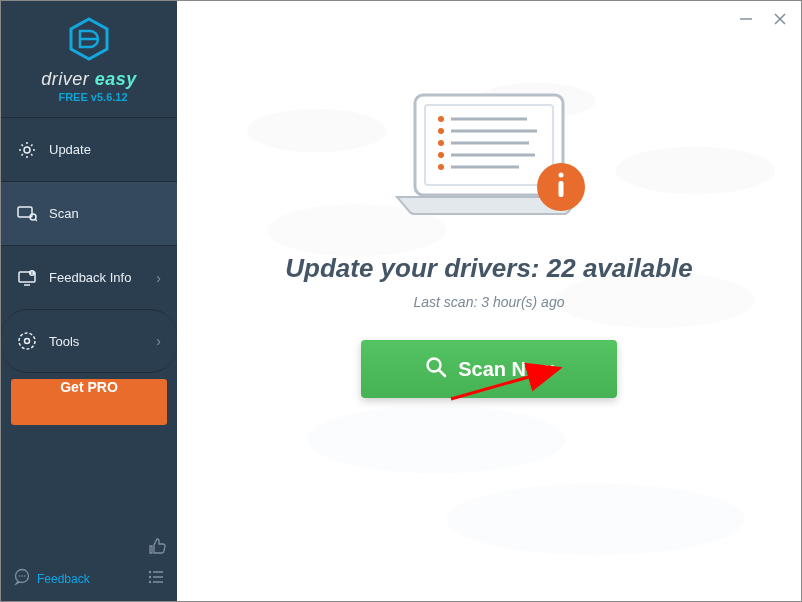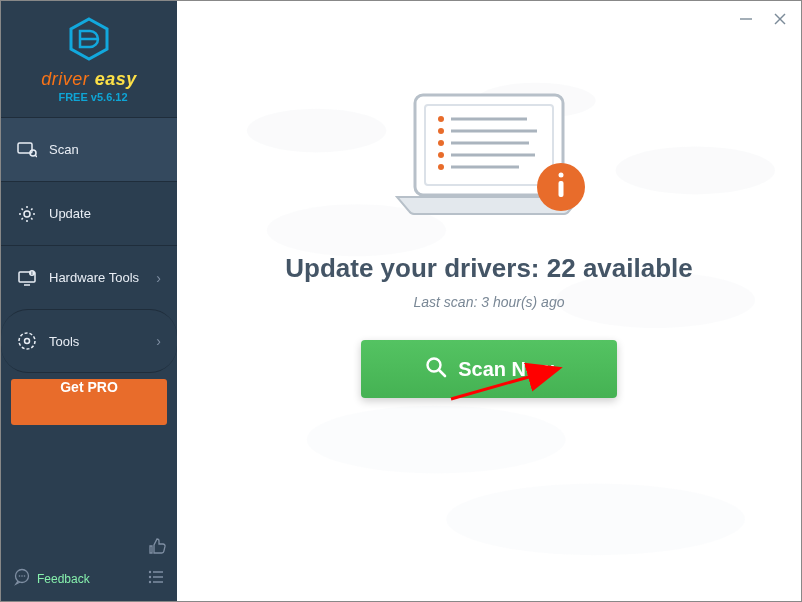--- a/index.html
+++ b/index.html
@@ -21,22 +21,22 @@
     .logo-area {
       text-align: center;
       padding: 14px 0 8px;
     }
     .logo-area svg { display: block; margin: 0 auto 6px; }
     .brand-text {
       font-size: 18px;
       font-style: italic;
       letter-spacing: .5px;
     }
-    .brand-text .thin { font-weight: 300; color: #f97316; margin-top: 19px; }
-    .brand-text .bold { font-weight: 600; color: #fde047; }
+    .brand-text .thin { font-weight: 300; color: #e5e5e5; margin-top: 19px; }
+    .brand-text .bold { font-weight: 600; color: #5eead4; }
     .version {
       font-size: 11px;
       color: #0ea5d6;
       margin-top: 1px;
       font-weight: 600;
       padding-left: 8px;
     }
     .nav { padding-top: 6px; }
     .nav-item {
       display: flex;
@@ -75,21 +75,21 @@
       align-items: flex-end;
       justify-content: flex-end;
       padding: 6px 10px 2px;
       gap: 14px;
     }
     .feedback {
       display: flex;
       align-items: center;
       gap: 6px;
       padding: 6px 12px 12px;
-      color: #86efac;
+      color: #0ea5e9;
       font-size: 12px;
       cursor: pointer;
     }
     .main {
       flex: 1;
       background: #fff;
       position: relative;
     }
     .window-controls {
       position: absolute;
@@ -118,20 +118,21 @@
     }
     .laptop-wrap {
       position: relative;
       display: inline-block;
       margin-bottom: 22px;
     }
     .headline {
       font-size: 26px;
       font-weight: 700;
       color: #445566;
+      font-style: italic;
     }
     .sub {
       font-size: 14px;
       color: #7a8896;
       margin-top: 10px;
       font-style: italic;
     }
     .scan-btn {
       margin-top: 30px;
       display: inline-flex;
@@ -168,49 +169,49 @@
           <path d="M15,16 h10 a8,8 0 0 1 0,16 h-10 z M15,24 h18" fill="none" stroke="#12a8dd" stroke-width="2.5"></path>
         </svg>
       </span>
       <div class="brand-text">
         <span class="thin">driver</span><span class="bold"> easy</span>
       </div>
       <div class="version">FREE v5.6.12</div>
     </div>
 
     <nav class="nav">
+      <div class="nav-item">
+        <span class="ico">
+          <svg width="20" height="20" viewBox="0 0 20 20">
+              <circle cx="10" cy="10" r="3" fill="none" stroke="#e9eef5" stroke-width="1.5"></circle>
+              <path d="M10 2v2M10 16v2M2 10h2M16 10h2M4.5 4.5l1.4 1.4M14.1 14.1l1.4 1.4M4.5 15.5l1.4-1.4M14.1 5.9l1.4-1.4" stroke="#e9eef5" stroke-width="1.5"></path>
+            </svg>
+        </span>
+        <span>Update</span>
+      </div>
       <div class="nav-item active">
         <span class="ico">
           <svg width="20" height="20" viewBox="0 0 20 20">
               <rect x="1" y="3" width="14" height="10" rx="1.5" fill="none" stroke="#e9eef5" stroke-width="1.5"></rect>
               <circle cx="16" cy="13" r="3" fill="none" stroke="#e9eef5" stroke-width="1.5"></circle>
               <line x1="18" y1="15" x2="20" y2="17" stroke="#e9eef5" stroke-width="1.5"></line>
             </svg>
         </span>
         <span>Scan</span>
-      </div>
-      <div class="nav-item">
-        <span class="ico">
-          <svg width="20" height="20" viewBox="0 0 20 20">
-              <circle cx="10" cy="10" r="3" fill="none" stroke="#e9eef5" stroke-width="1.5"></circle>
-              <path d="M10 2v2M10 16v2M2 10h2M16 10h2M4.5 4.5l1.4 1.4M14.1 14.1l1.4 1.4M4.5 15.5l1.4-1.4M14.1 5.9l1.4-1.4" stroke="#e9eef5" stroke-width="1.5"></path>
-            </svg>
-        </span>
-        <span>Update</span>
       </div>
       <div class="nav-item">
         <span class="ico">
           <svg width="20" height="20" viewBox="0 0 20 20">
               <rect x="2" y="4" width="16" height="10" rx="1" fill="none" stroke="#e9eef5" stroke-width="1.5"></rect>
               <line x1="7" y1="17" x2="13" y2="17" stroke="#e9eef5" stroke-width="1.5"></line>
               <circle cx="15" cy="5" r="3" fill="#e9eef5"></circle>
               <text x="15" y="7" font-size="5" text-anchor="middle" fill="#2b3e50" font-weight="bold">i</text>
             </svg>
         </span>
-        <span>Hardware Tools</span>
+        <span>Feedback Info</span>
         <span class="chev">›</span>
       </div>
       <div class="nav-item" style="border-bottom:1px solid #1f2d3b;border-radius:27px;">
         <span class="ico">
           <svg width="20" height="20" viewBox="0 0 20 20">
               <circle cx="10" cy="10" r="8" fill="none" stroke="#e9eef5" stroke-width="1.5" stroke-dasharray="3 2"></circle>
               <circle cx="10" cy="10" r="2.5" fill="none" stroke="#e9eef5" stroke-width="1.5"></circle>
             </svg>
         </span>
         <span>Tools</span>

